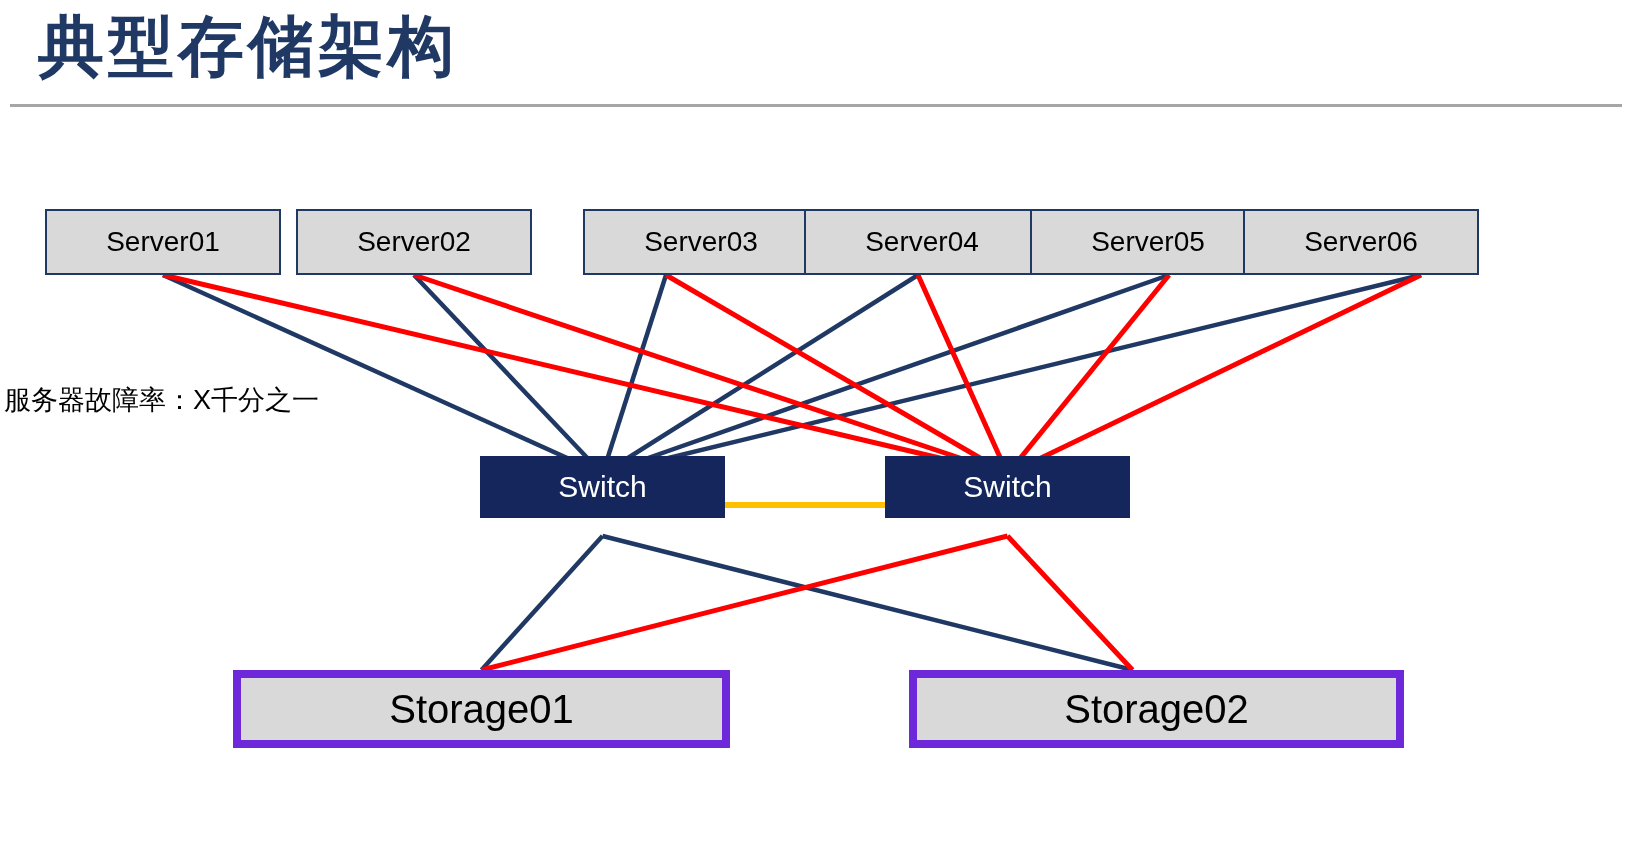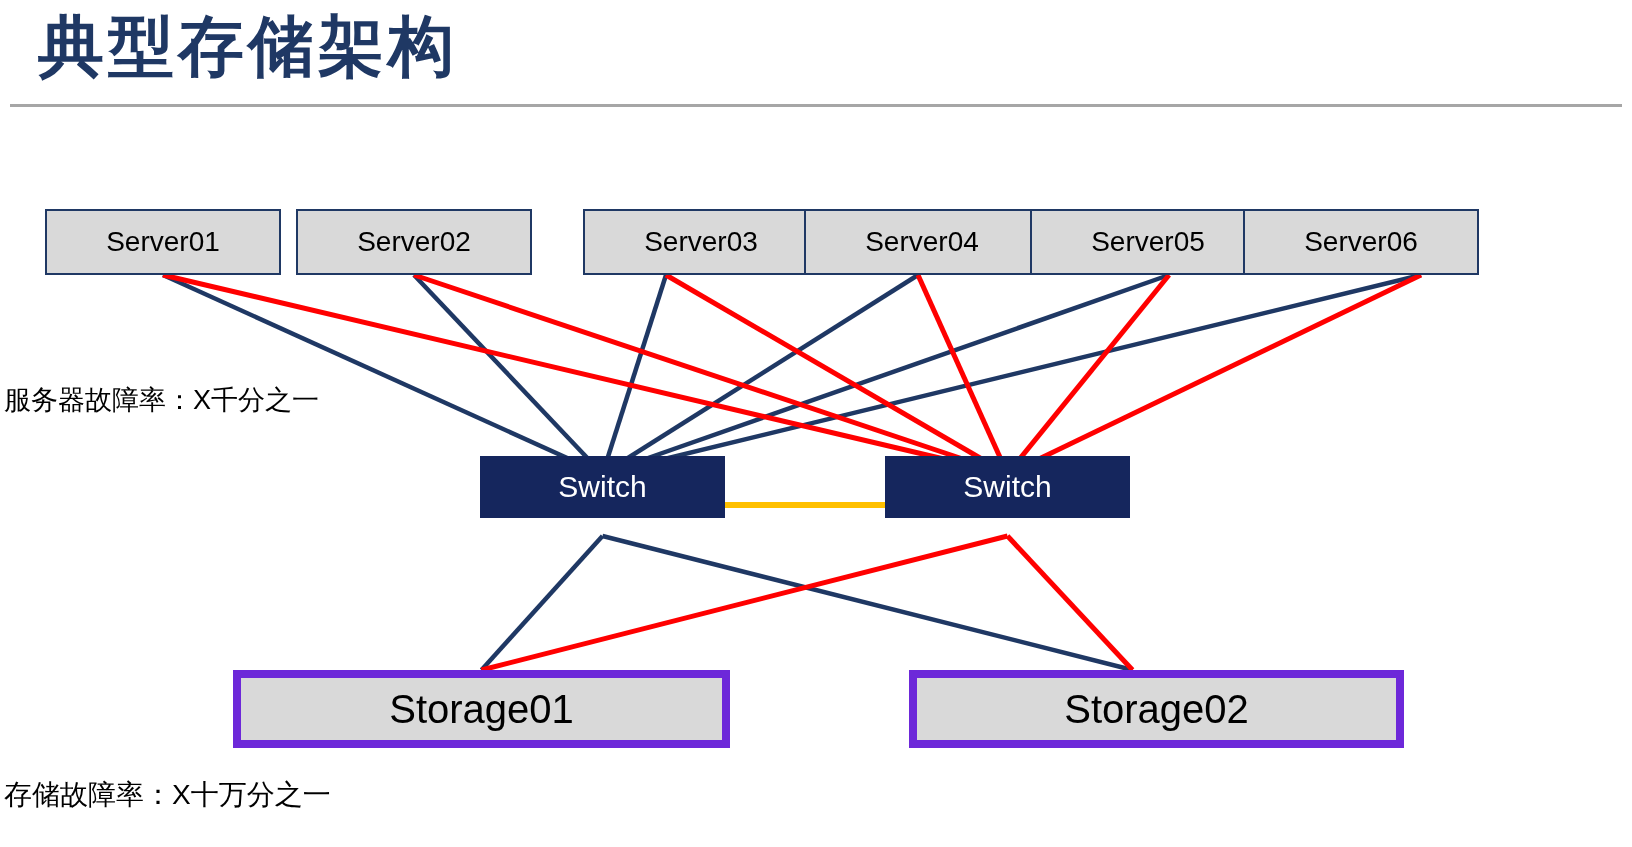--- a/index.html
+++ b/index.html
@@ -146,16 +146,15 @@
   </div>
 
   <div class="node storage" id="n-storage-1">
     <span>Storage01</span>
   </div>
   <div class="node storage" id="n-storage-2">
     <span>Storage02</span>
   </div>
 
   <div class="rate-note" id="server-rate">服务器故障率：X千分之一</div>
-  <div class="rate-note" id="storage-rate">存储故障率：X十万分之一</div>
 
 
 </div>
 
 </body></html>

